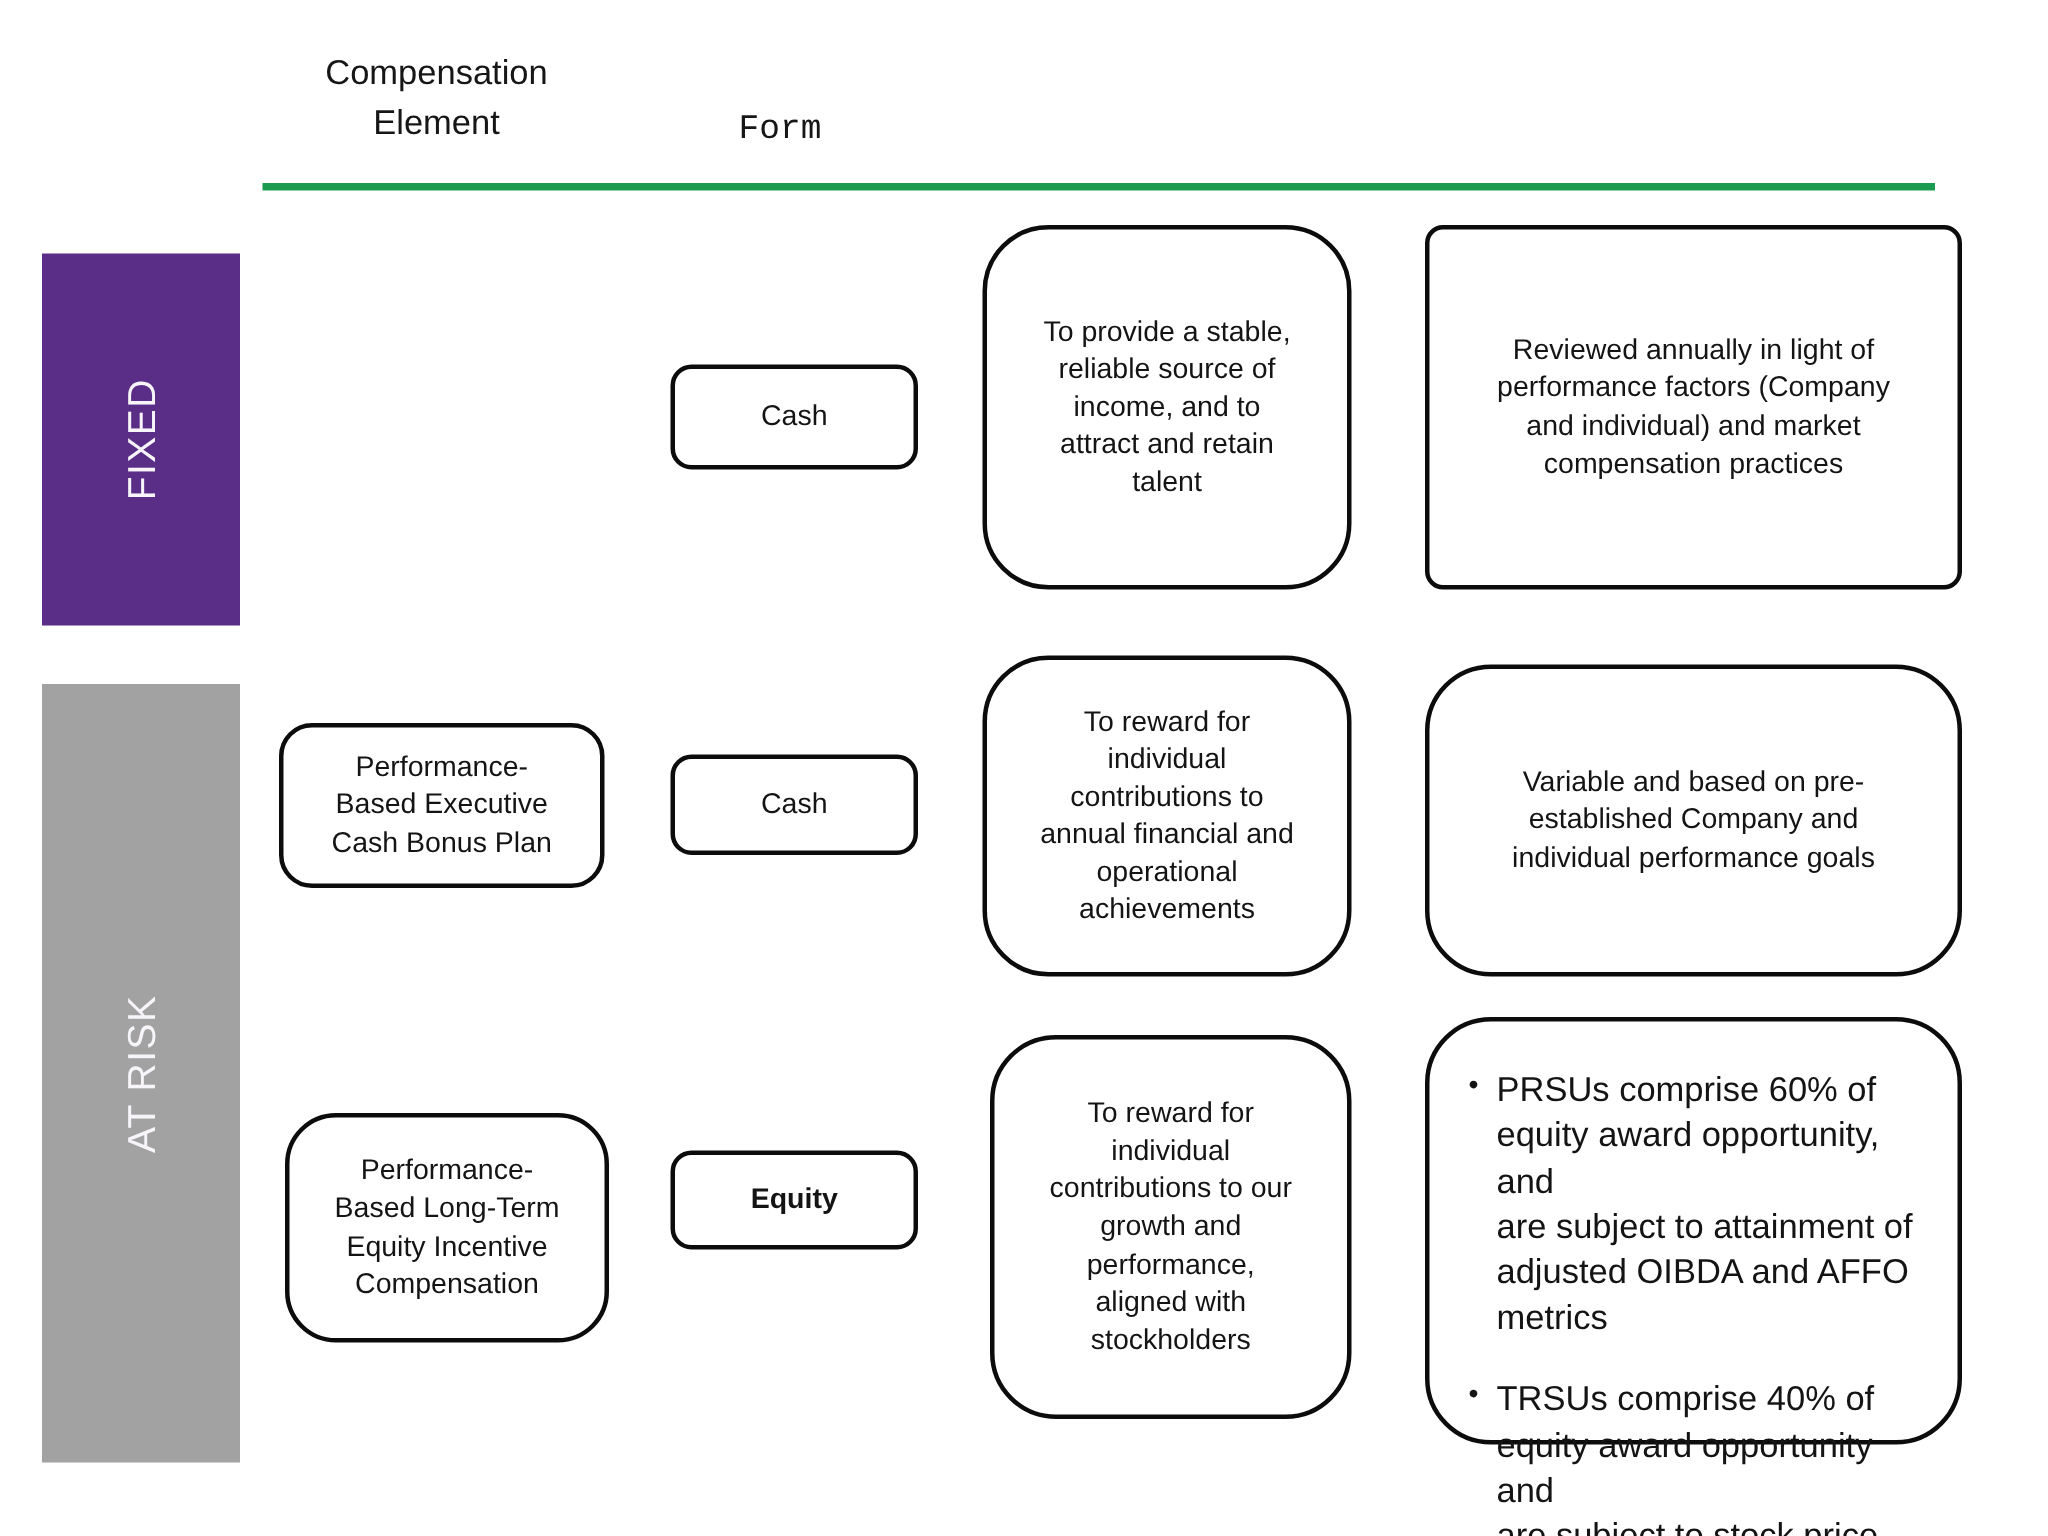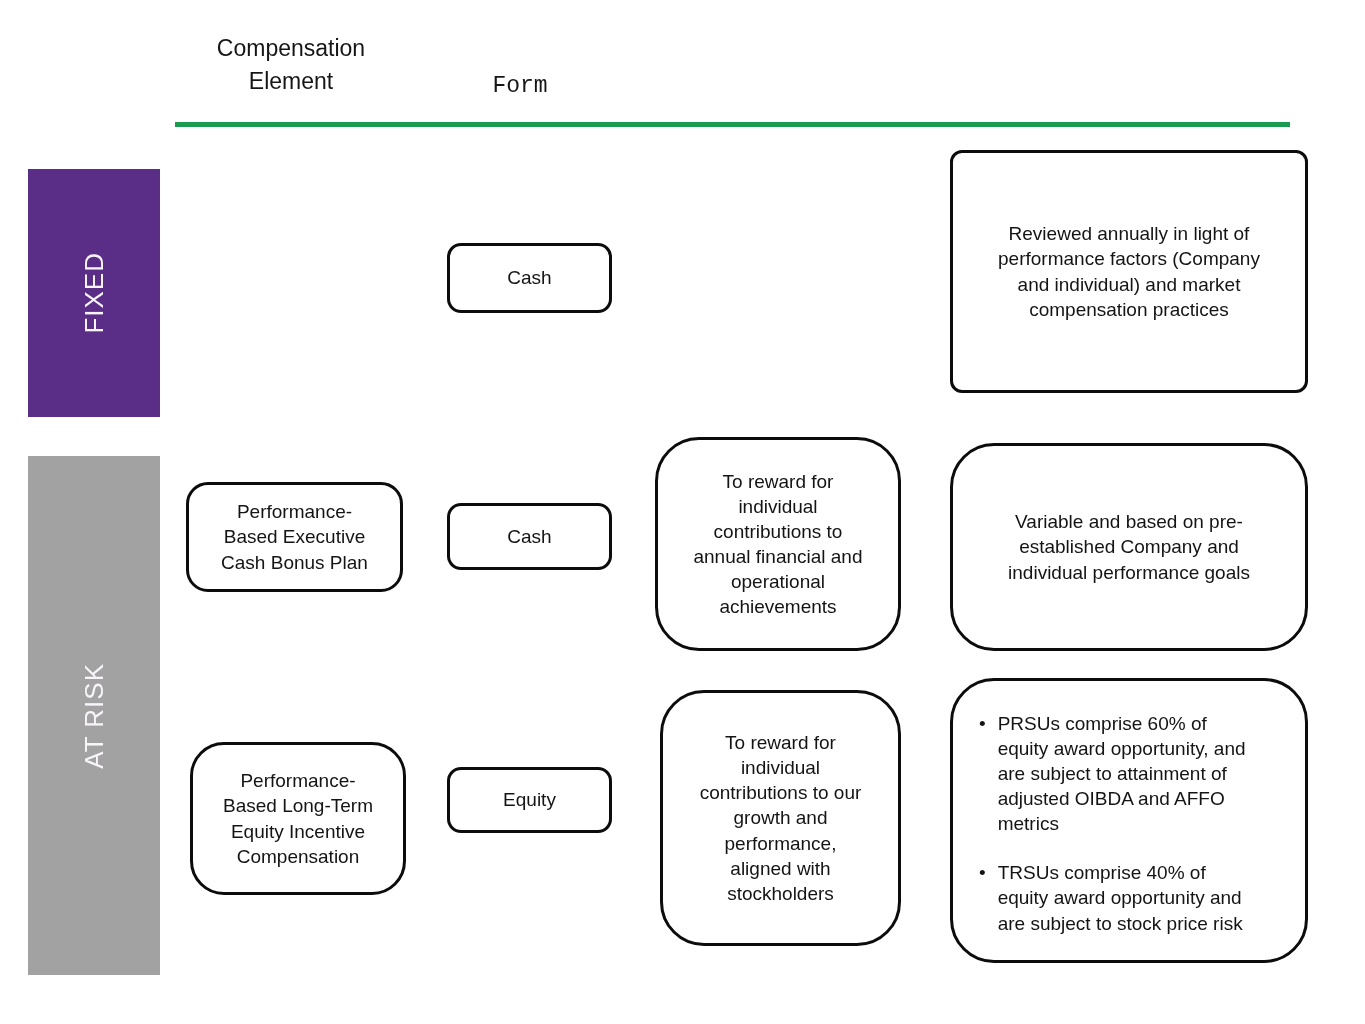--- a/index.html
+++ b/index.html
@@ -77,21 +77,21 @@
   .b-form1  { left: 447px; top: 243px; width: 165px; height: 70px;  border-radius: 14px; }
   .b-purp1  { left: 655px; top: 150px; width: 246px; height: 243px; border-radius: 44px; }
   .b-link1  { left: 950px; top: 150px; width: 358px; height: 243px; border-radius: 12px; }
   
   .b-elem2  { left: 186px; top: 482px; width: 217px; height: 110px; border-radius: 22px; }
   .b-form2  { left: 447px; top: 503px; width: 165px; height: 67px;  border-radius: 14px; }
   .b-purp2  { left: 655px; top: 437px; width: 246px; height: 214px; border-radius: 44px; }
   .b-link2  { left: 950px; top: 443px; width: 358px; height: 208px; border-radius: 44px; }
   
   .b-elem3  { left: 190px; top: 742px; width: 216px; height: 153px; border-radius: 34px; }
-  .b-form3  { left: 447px; top: 767px; width: 165px; height: 66px;  border-radius: 14px; }
+  .b-form3  { left: 447px; top: 767px; width: 165px; height: 66px;  border-radius: 14px; font-weight: bold; }
   .b-purp3  { left: 660px; top: 690px; width: 241px; height: 256px; border-radius: 44px; }
   .b-link3  {
     left: 950px; top: 678px; width: 358px; height: 285px; border-radius: 44px;
     align-items: flex-start;
     justify-content: flex-start;
     text-align: left;
     padding: 30px 20px 20px 26px;
   }
   .bullets {
     display: flex;
@@ -102,21 +102,21 @@
     display: flex;
     gap: 12px;
   }
   .dot {
     flex: 0 0 auto;
     font-size: 19px;
     line-height: 1.32;
   }
   .btext {
     white-space: pre-line;
-    font-size: 19px;
+    font-size: 23px;
     line-height: 1.32;
   }
 </style>
 </head>
 <body>
 
 <div class="canvas">
 
   <div class="hdr hdr1">Compensation
 Element</div>
@@ -125,20 +125,25 @@
   <div class="rule" style="background: rgb(26, 155, 80);"></div>
 
   <div class="side side-fixed" style="background: rgb(90, 45, 135);">
     <span class="vtext">FIXED</span>
   </div>
   <div class="side side-atrisk" style="background: rgb(162, 162, 162);">
     <span class="vtext">AT RISK</span>
   </div>
 
   <div class="box b-form1">Cash</div>
+  <div class="box b-purp1">To provide a stable,
+reliable source of
+income, and to
+attract and retain
+talent</div>
   <div class="box b-link1">Reviewed annually in light of
 performance factors (Company
 and individual) and market
 compensation practices</div>
 
   <div class="box b-elem2">Performance-
 Based Executive
 Cash Bonus Plan</div>
   <div class="box b-form2">Cash</div>
   <div class="box b-purp2">To reward for

